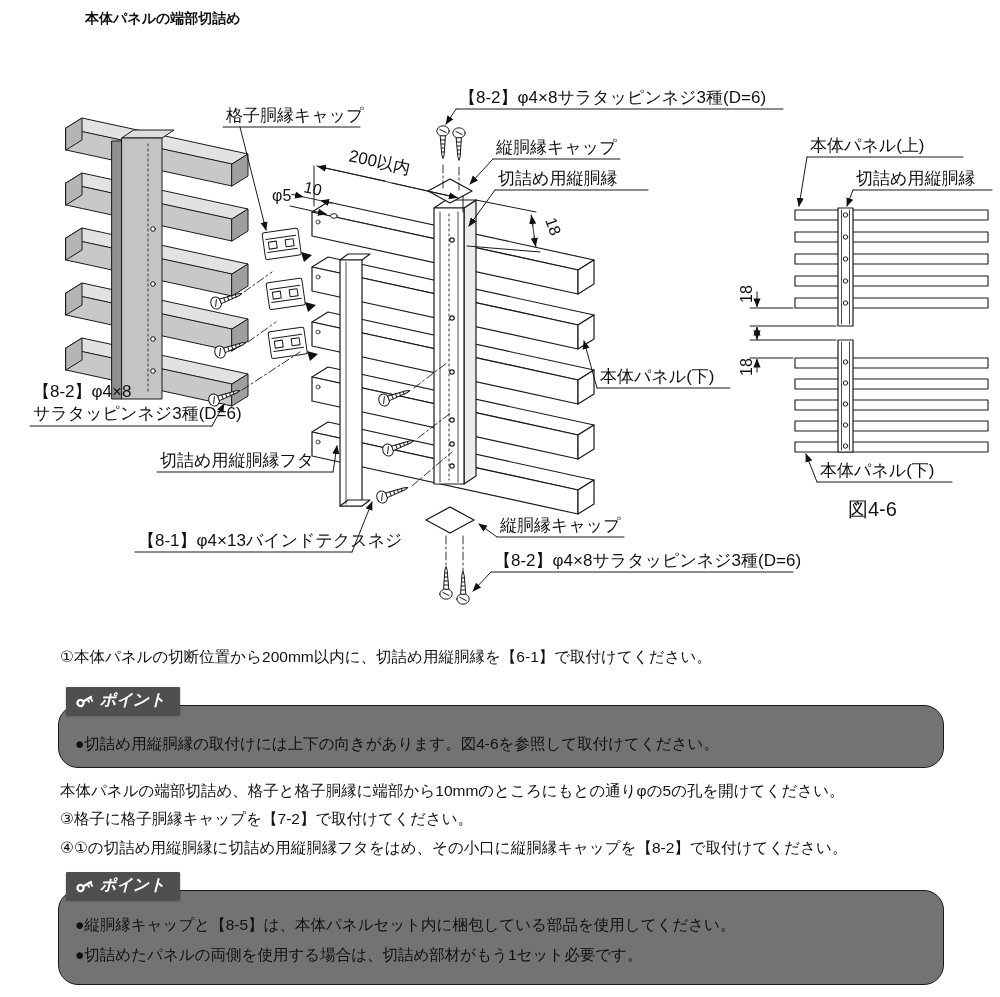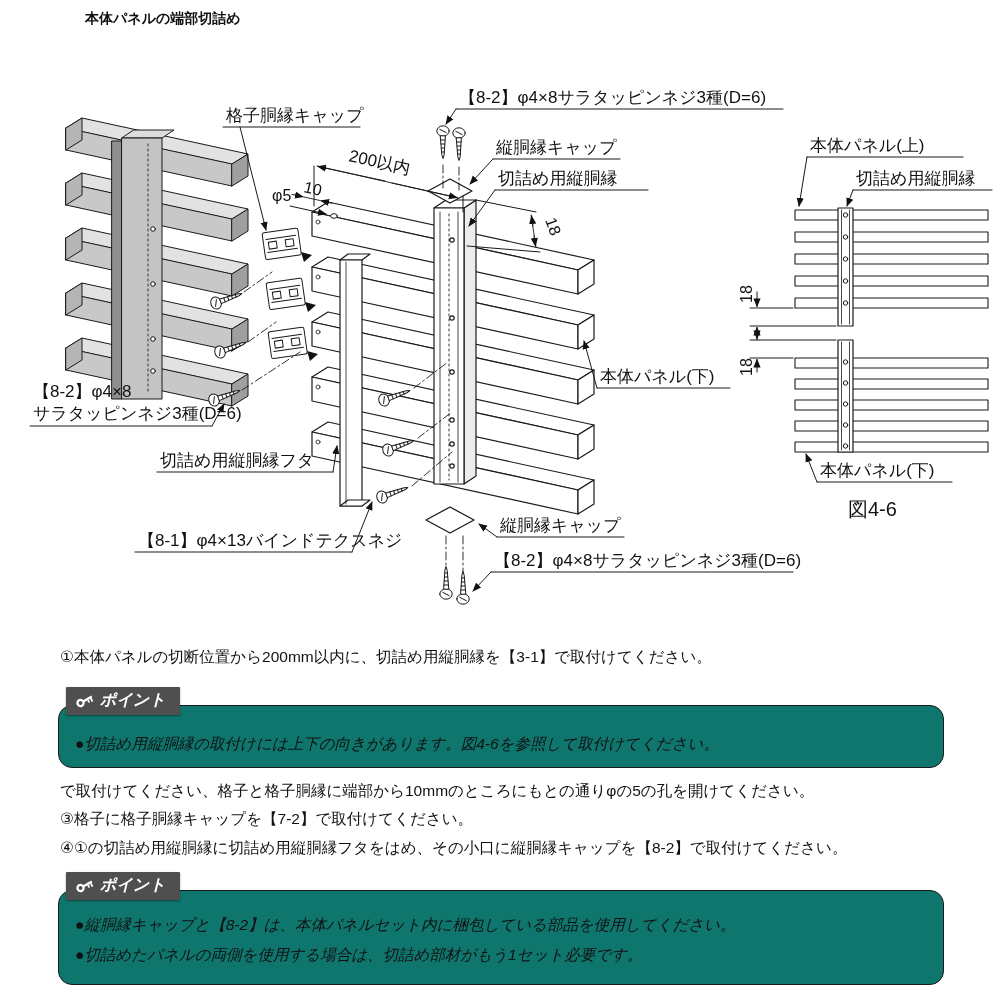--- a/index.html
+++ b/index.html
@@ -2,21 +2,21 @@
 <html><head>
 <meta charset="utf-8">
 <style>
   html,body{margin:0;padding:0;background:#fff;}
   body{position:relative;width:1000px;height:997px;overflow:hidden;
        font-family:"Liberation Sans","DejaVu Sans",sans-serif;color:#111;}
   .abs{position:absolute;}
   #page-title{left:85px;top:10px;font-size:14px;font-weight:bold;margin:0;}
   svg text{font-family:"Liberation Sans","DejaVu Sans",sans-serif;fill:#111;}
   .step{left:60px;width:930px;font-size:15.5px;line-height:22px;}
-  .point-box{left:58px;width:884px;border:1.6px solid #1a1a1a;border-radius:14px;background:#0f766e;font-style:italic;}
+  .point-box{left:58px;width:884px;border:1.6px solid #1a1a1a;border-radius:20px;background:#737373;}
   .point-line{margin-left:16px;font-size:15.5px;line-height:30px;}
   .point-tab{left:66px;display:flex;align-items:center;gap:6px;background:#4f4f4f;
              border-radius:1px;padding:3px 14px 4px 8px;color:#fff;font-size:16px;
              font-weight:bold;font-style:italic;box-shadow:0 1px 2px rgba(0,0,0,.4);}
   .lbl{font-size:17px;}
   .dim{font-size:16px;}
 </style>
 </head>
 <body>
 
@@ -276,44 +276,44 @@
       <line x1="853" y1="190" x2="992" y2="190"></line>
         <line x1="853" y1="190" x2="847" y2="206" marker-end="url(#arr)"></line>
       <text class="lbl" x="820" y="476" stroke="none">本体パネル(下)</text>
       <line x1="817" y1="482" x2="952" y2="482"></line>
         <line x1="817" y1="482" x2="806" y2="454" marker-end="url(#arr)"></line>
       <text x="848" y="516" font-size="20" stroke="none">図4-6</text>
     </g>
   </g>
 </svg>
 
-<div class="abs step" style="top:646px">①本体パネルの切断位置から200mm以内に、切詰め用縦胴縁を【3-1】で取付けてください。</div>
+<div class="abs step" style="top:646px">①本体パネルの切断位置から200mm以内に、切詰め用縦胴縁を【6-1】で取付けてください。</div>
 
 <div class="abs point-box" style="top:705px;height:61px">
   <div class="point-line" style="margin-top:23px">●切詰め用縦胴縁の取付けには上下の向きがあります。図4-6を参照して取付けてください。</div>
 </div>
 <div class="abs point-tab" style="top:687px">
   <svg width="20" height="20" viewBox="0 0 20 20">
     <g fill="#fff" transform="rotate(-30 10 10)">
       <circle cx="6" cy="10" r="4.2"></circle>
         <circle cx="6" cy="10" r="1.9" fill="#4f4f4f"></circle>
       <rect x="9.5" y="8.9" width="9.5" height="2.3"></rect>
       <rect x="13" y="11" width="1.8" height="3"></rect>
         <rect x="16.2" y="11" width="1.8" height="3.8"></rect>
     </g>
   </svg>
   <span>ポイント</span>
 </div>
 
-<div class="abs step" style="top:780px">で取付けてください、格子と格子胴縁に端部から10mmのところにもとの通りφの5の孔を開けてください。</div>
+<div class="abs step" style="top:780px">本体パネルの端部切詰め、格子と格子胴縁に端部から10mmのところにもとの通りφの5の孔を開けてください。</div>
 <div class="abs step" style="top:808px">③格子に格子胴縁キャップを【7-2】で取付けてください。</div>
 <div class="abs step" style="top:837px">④①の切詰め用縦胴縁に切詰め用縦胴縁フタをはめ、その小口に縦胴縁キャップを【8-2】で取付けてください。</div>
 
 <div class="abs point-box" style="top:890px;height:93px">
-  <div class="point-line" style="margin-top:19px">●縦胴縁キャップと【8-2】は、本体パネルセット内に梱包している部品を使用してください。</div>
+  <div class="point-line" style="margin-top:19px">●縦胴縁キャップと【8-5】は、本体パネルセット内に梱包している部品を使用してください。</div>
   <div class="point-line">●切詰めたパネルの両側を使用する場合は、切詰め部材がもう1セット必要です。</div>
 </div>
 <div class="abs point-tab" style="top:872px">
   <svg width="20" height="20" viewBox="0 0 20 20">
     <g fill="#fff" transform="rotate(-30 10 10)">
       <circle cx="6" cy="10" r="4.2"></circle>
         <circle cx="6" cy="10" r="1.9" fill="#4f4f4f"></circle>
       <rect x="9.5" y="8.9" width="9.5" height="2.3"></rect>
       <rect x="13" y="11" width="1.8" height="3"></rect>
         <rect x="16.2" y="11" width="1.8" height="3.8"></rect>

